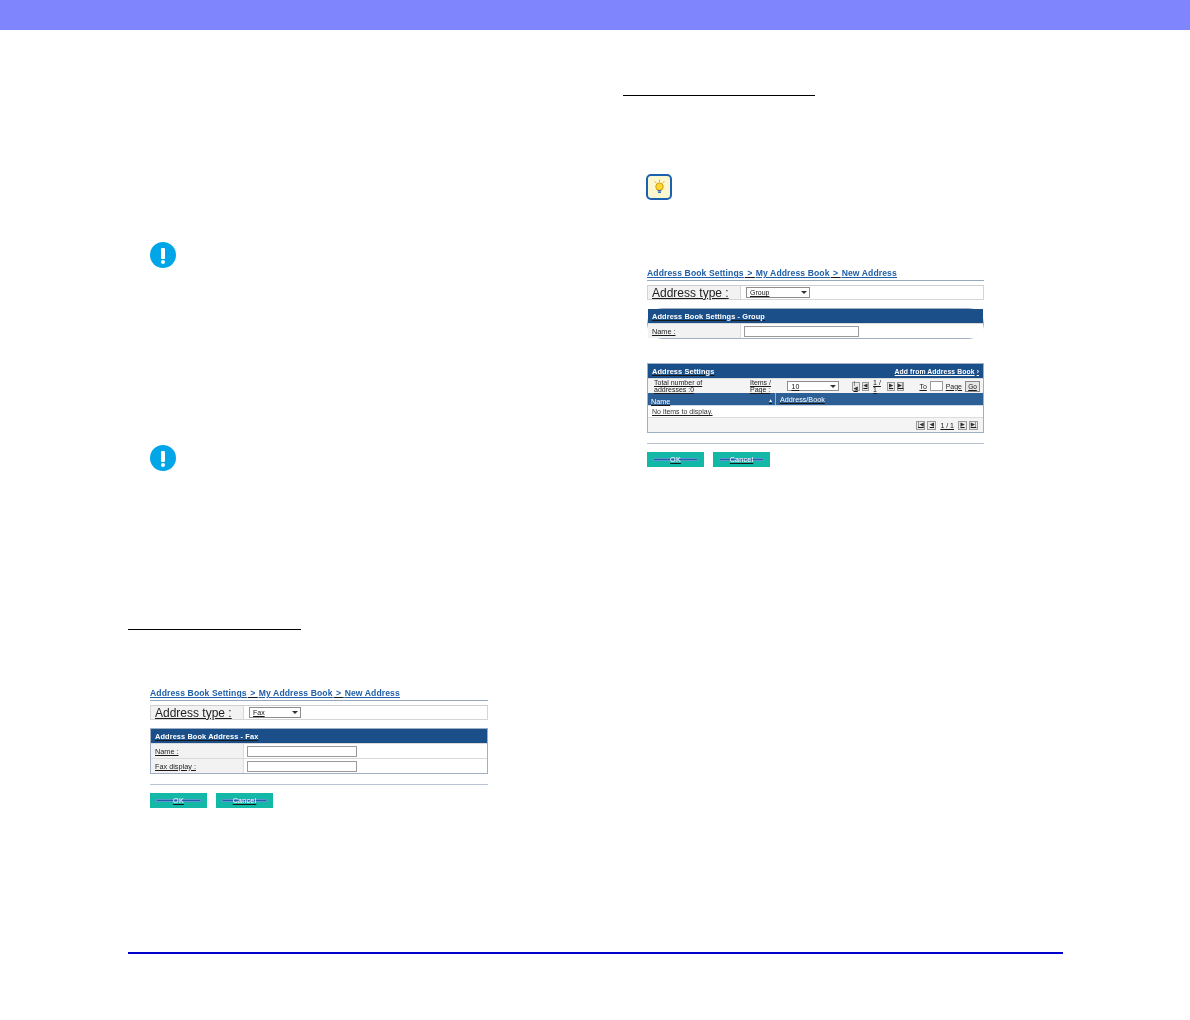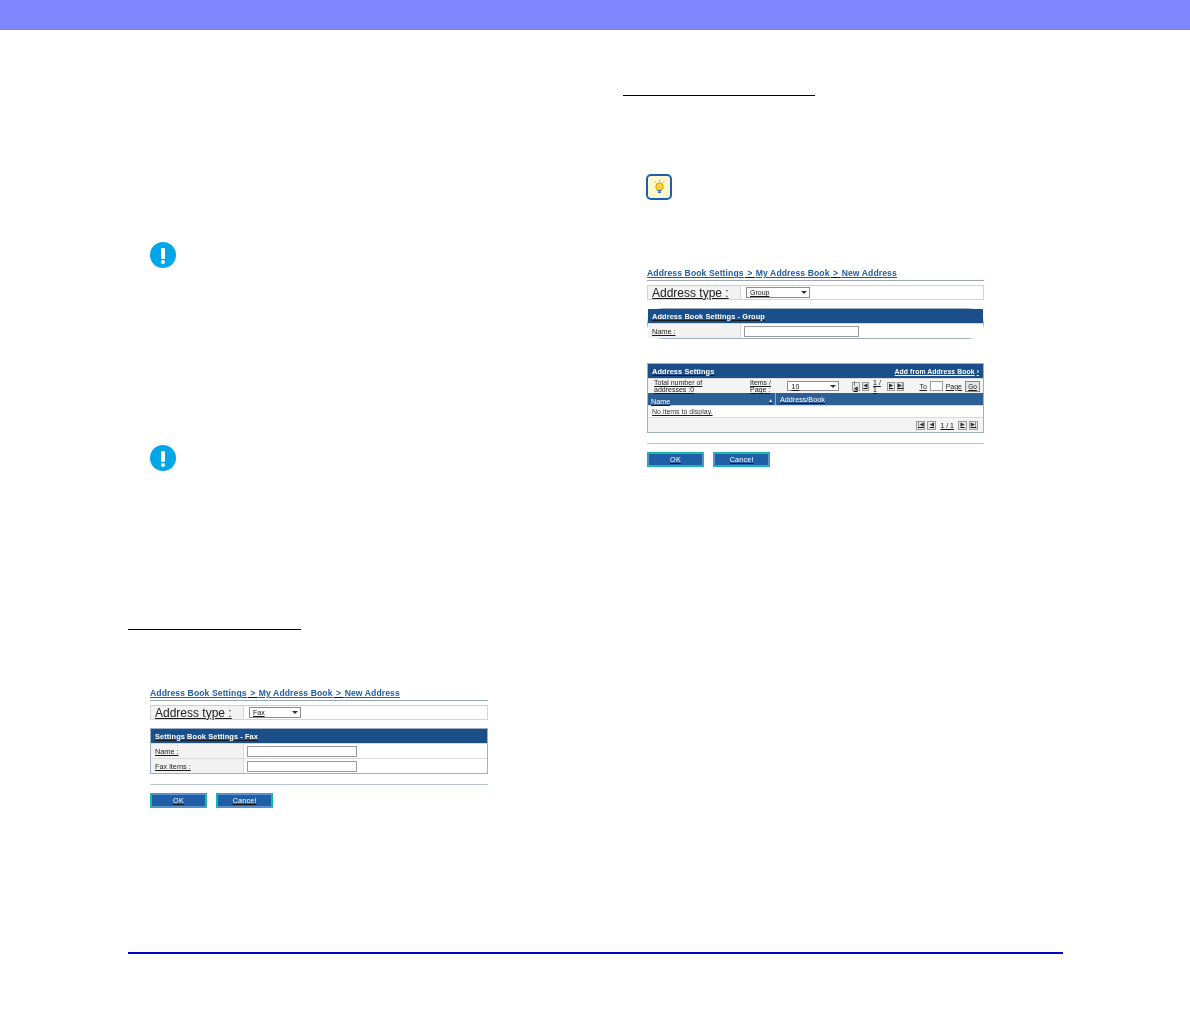--- a/index.html
+++ b/index.html
@@ -74,21 +74,21 @@
   .thead .c1{width:128px;display:flex;align-items:flex-start;justify-content:space-between;
     padding:4px 3px;border-right:1px solid #8fb2d6;height:100%;}
   .thead .c2{flex:1;padding-left:4px;display:flex;align-items:center;height:100%;}
   .thead .sortarr{font-size:5.5px;}
   .tbody{height:12px;background:#ffffff;border-top:1px solid #cfd8e2;display:flex;align-items:center;
     padding-left:4px;font-size:7px;color:#333;}
   .tfoot{height:15px;background:#f4f4f4;border-top:1px solid #dcdcdc;
     display:flex;align-items:center;justify-content:flex-end;padding-right:4px;}
   .btn{height:15px;background:#1f5fa8;color:#ffffff;font-size:7.2px;
     display:flex;align-items:center;justify-content:center;
-    border:1px solid #14b8a6;box-shadow:inset 0 0 0 1px #5e94cd;letter-spacing:.2px;}
+    border:6px solid #14b8a6;box-shadow:inset 0 0 0 1px #5e94cd;letter-spacing:.2px;}
   .sep-rule{height:0;border-top:1px solid #b9c4d2;}
 </style>
 </head>
 <body>
 
 <div class="page">
 
   <div class="top-band"></div>
 
   <div class="rule-black" style="left:623px;top:95px;width:192px;"></div>
@@ -221,30 +221,30 @@
       <div class="fld">
         <div class="sel" style="width:52px;margin-left:2px;">
           <span>Fax</span>
           <span class="car"></span>
         </div>
       </div>
     </div>
 
     <div class="panel" style="margin-top:8px;">
       <div class="panel-hd">
-        <span>Settings Book Settings - Fax</span>
+        <span>Address Book Address - Fax</span>
       </div>
       <div class="frow">
         <div class="lbl">Name :</div>
         <div class="fld">
           <div class="txt" style="width:110px;"></div>
         </div>
       </div>
       <div class="frow">
-        <div class="lbl">Fax items :</div>
+        <div class="lbl">Fax display :</div>
         <div class="fld">
           <div class="txt" style="width:110px;"></div>
         </div>
       </div>
     </div>
 
     <div class="sep-rule" style="margin-top:10px;"></div>
 
     <div style="margin-top:8px;display:flex;">
       <div class="btn" style="width:57px;">OK</div>

